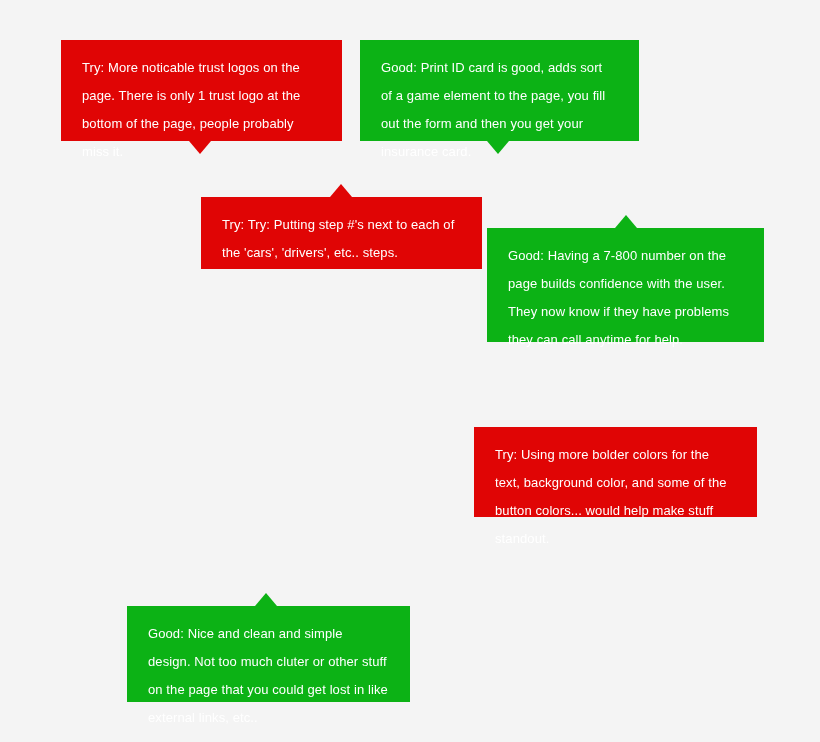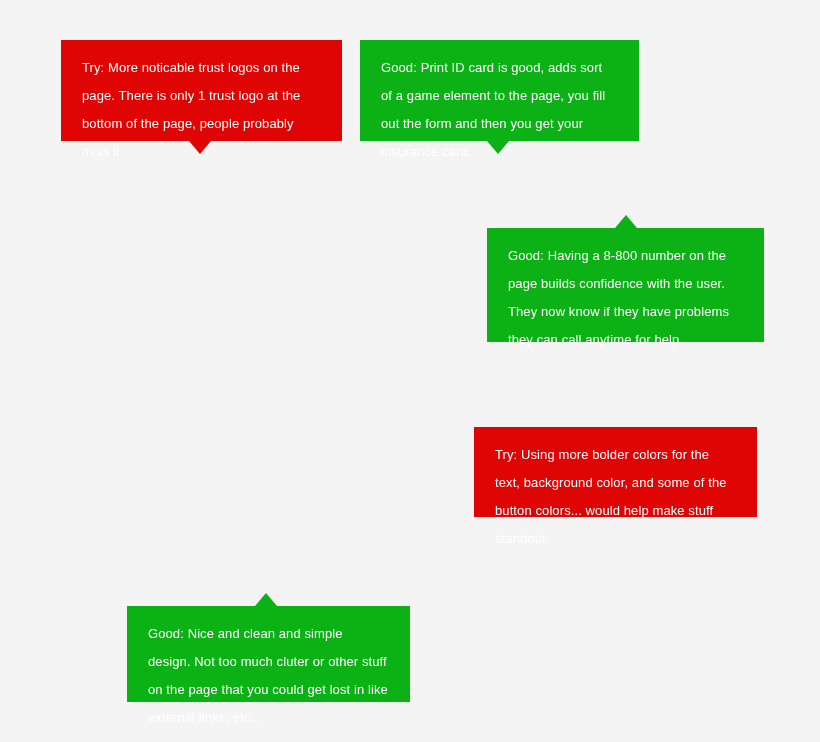--- a/index.html
+++ b/index.html
@@ -96,26 +96,33 @@
   </div>
 
   <div class="callout green" id="c2">
     <div class="body">
       <span class="label">Good: </span>
       <span>Print ID card is good, adds sort of a game element to the page, you fill out the form and then you get your insurance card.</span>
     </div>
     <div class="tail down"></div>
   </div>
 
+  <div class="callout red" id="c3">
+    <div class="tail up"></div>
+    <div class="body">
+      <span class="label">Try: Try: </span>
+      <span>Putting step #'s next to each of the 'cars', 'drivers', etc.. steps.</span>
+    </div>
+  </div>
 
   <div class="callout green" id="c4">
     <div class="tail up"></div>
     <div class="body">
       <span class="label">Good: </span>
-      <span>Having a 8-800 number on the page builds confidence with the user. They now know if they have problems they can call anytime for help.</span>
+      <span>Having a 7-800 number on the page builds confidence with the user. They now know if they have problems they can call anytime for help.</span>
     </div>
   </div>
 
   <div class="callout red" id="c5">
     <div class="body">
       <span class="label">Try: </span>
       <span>Using more bolder colors for the text, background color, and some of the button colors... would help make stuff standout.</span>
     </div>
   </div>
 

